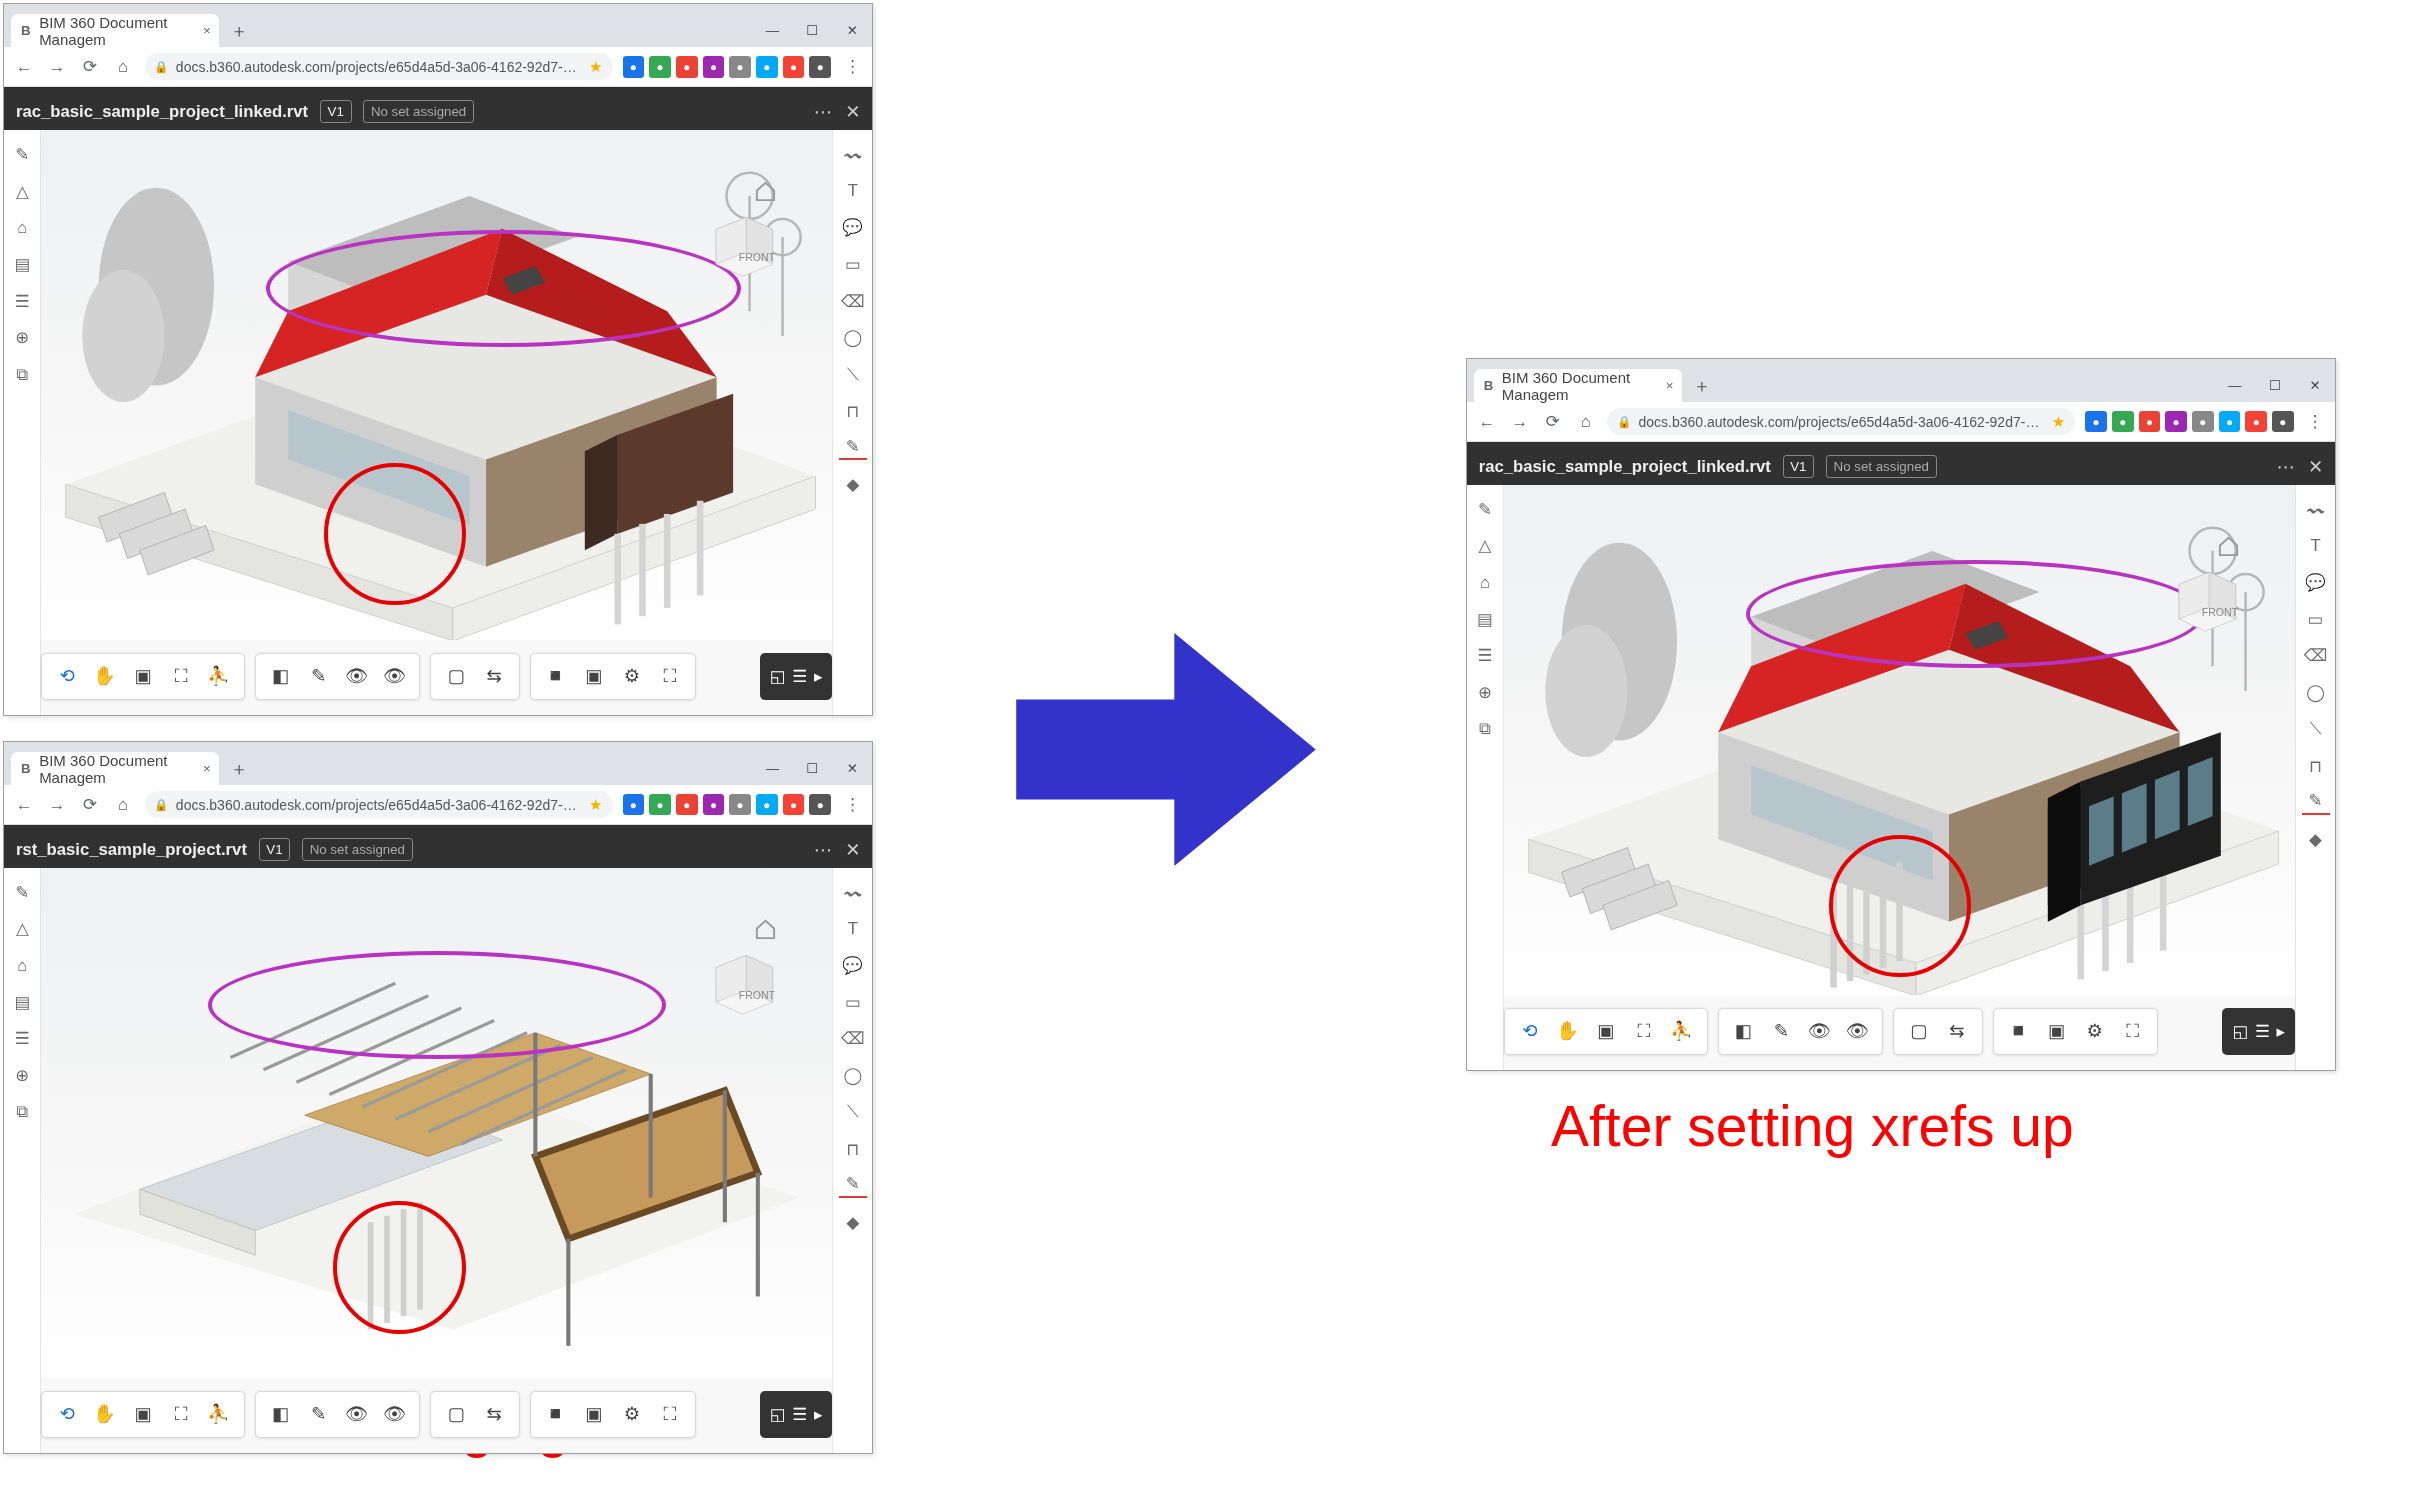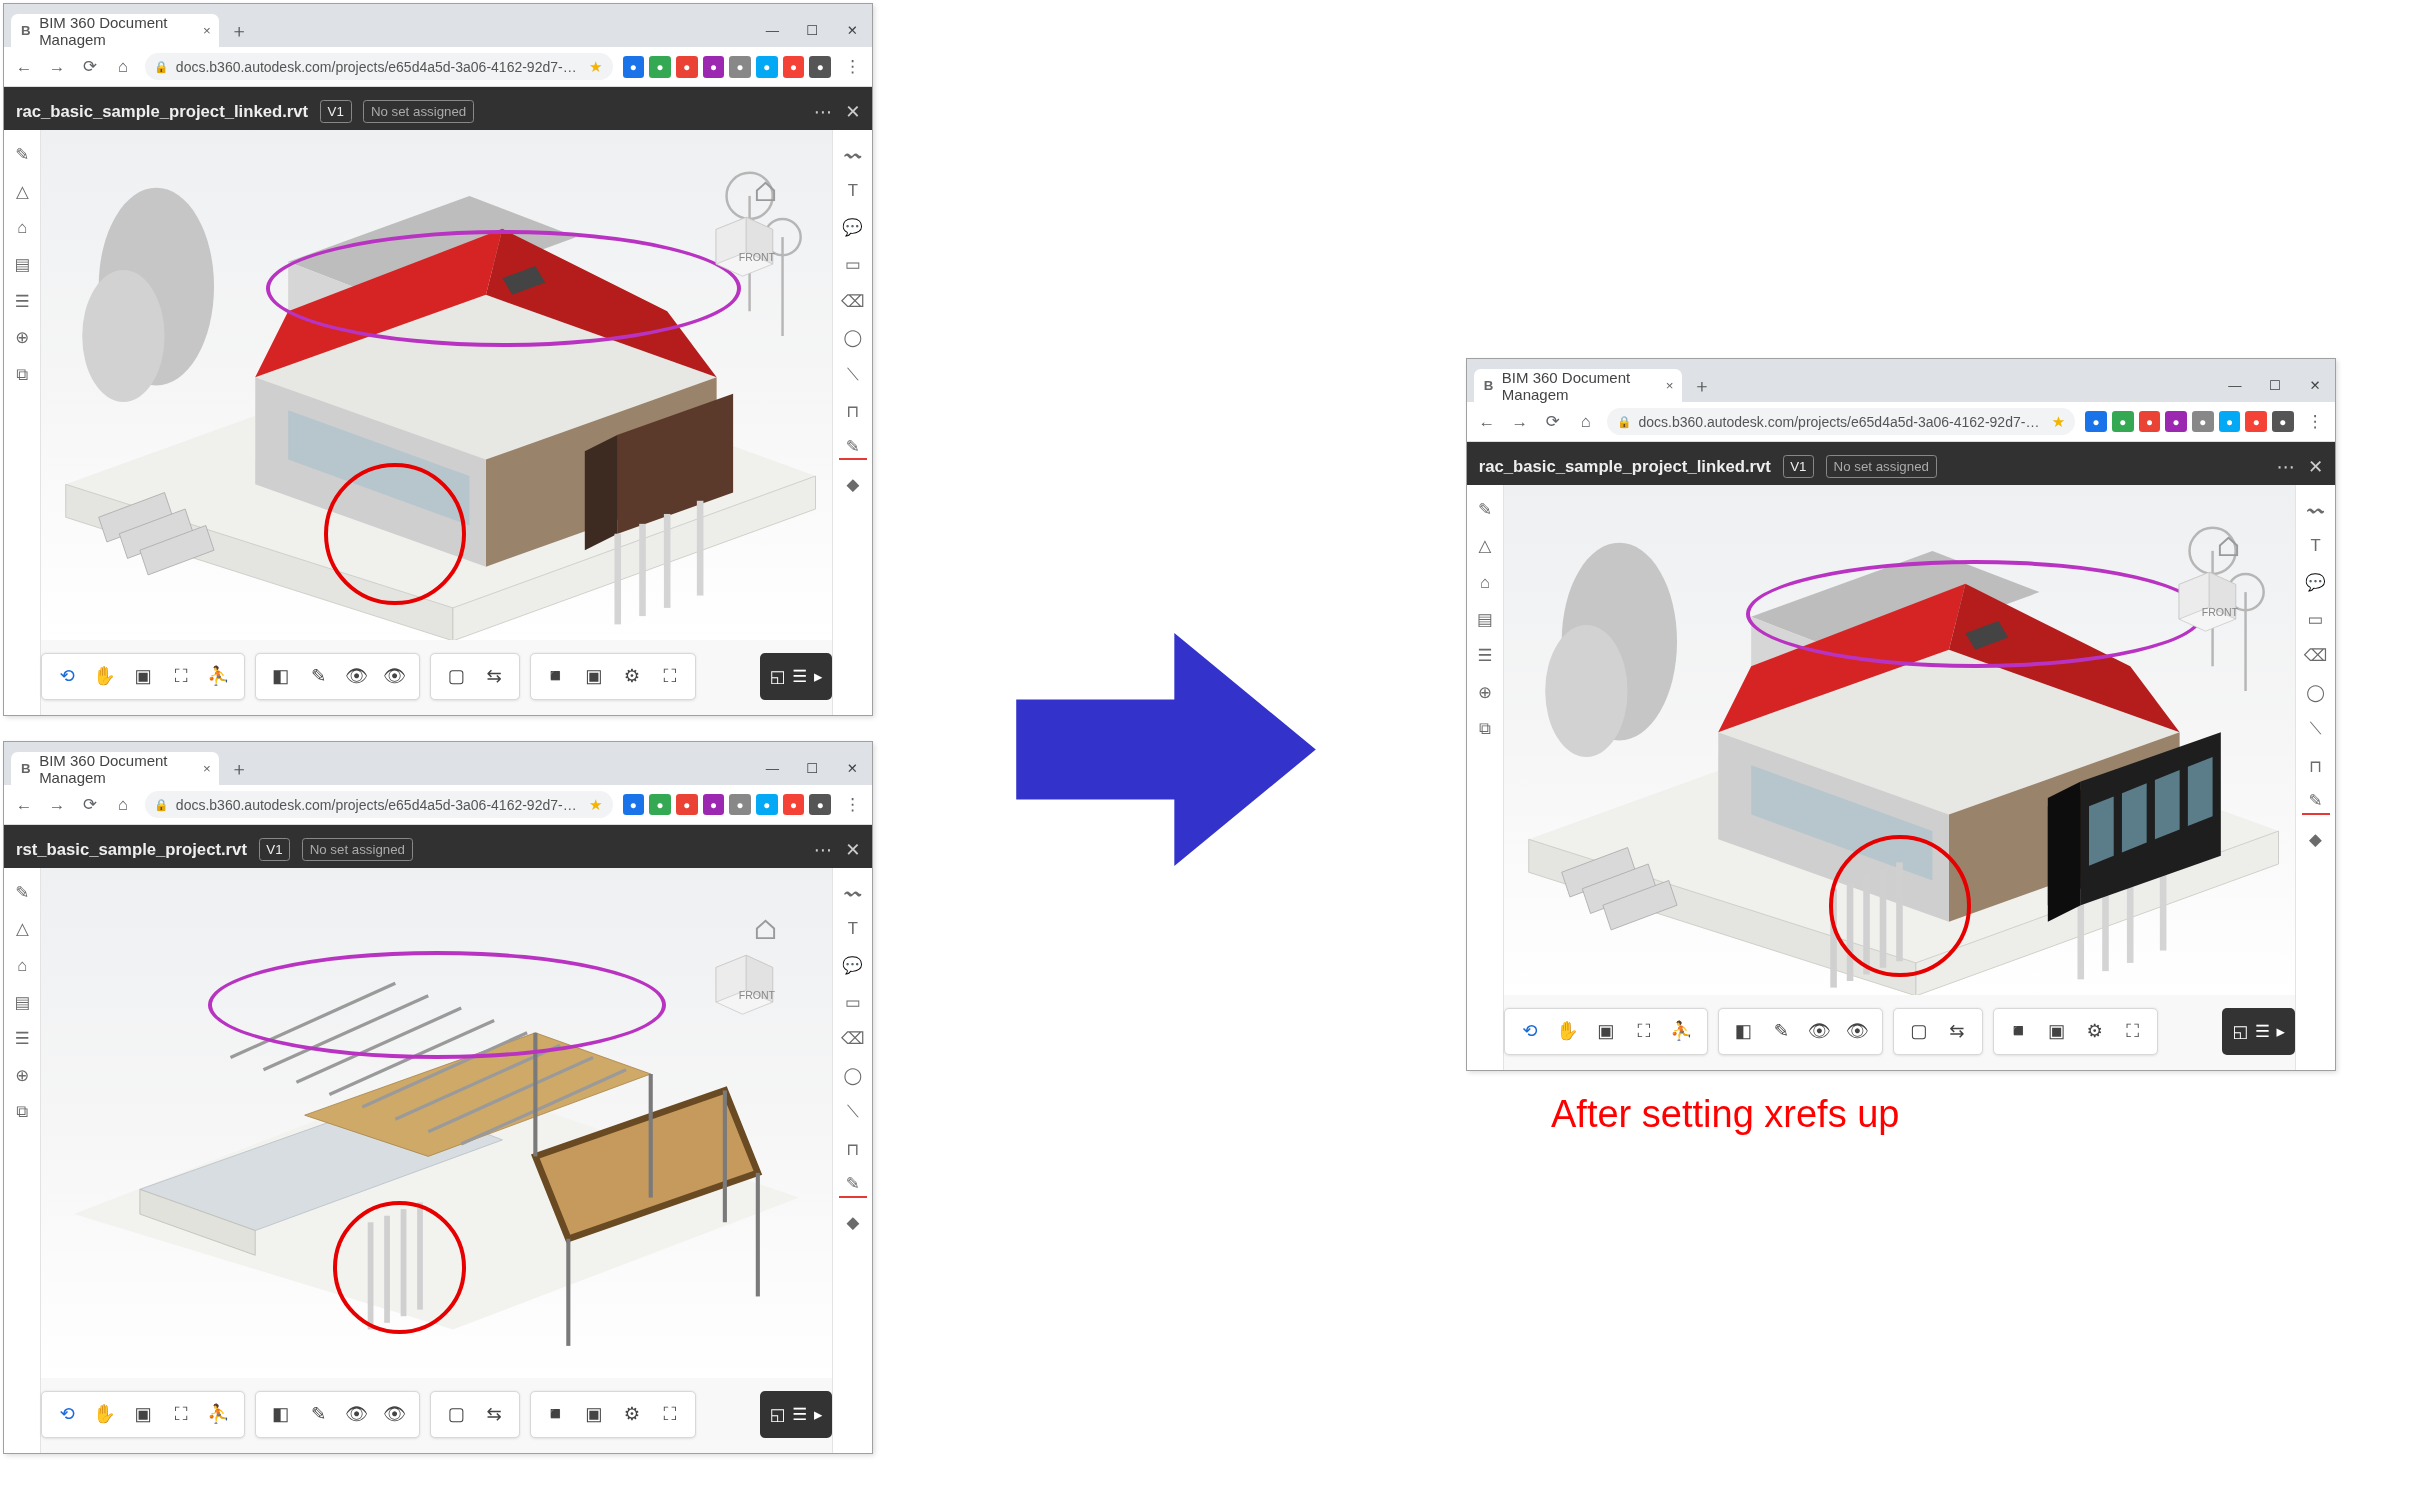--- a/index.html
+++ b/index.html
@@ -8,21 +8,21 @@
     height: 1506px;
     background: #fff;
     font-family: "Segoe UI", Arial, sans-serif;
     position: relative;
     overflow: hidden;
   }
 
   .caption {
     position: absolute;
     color: #ff0000;
-    font-size: 38px;
+    font-size: 57px;
     font-weight: 400;
   }
   #cap-left  { left: 192px; top: 1393px; }
   #cap-right { left: 1551px; top: 1093px; }
 
   
   .big-arrow {
     position: absolute;
     left: 1016px;
     top: 633px;

